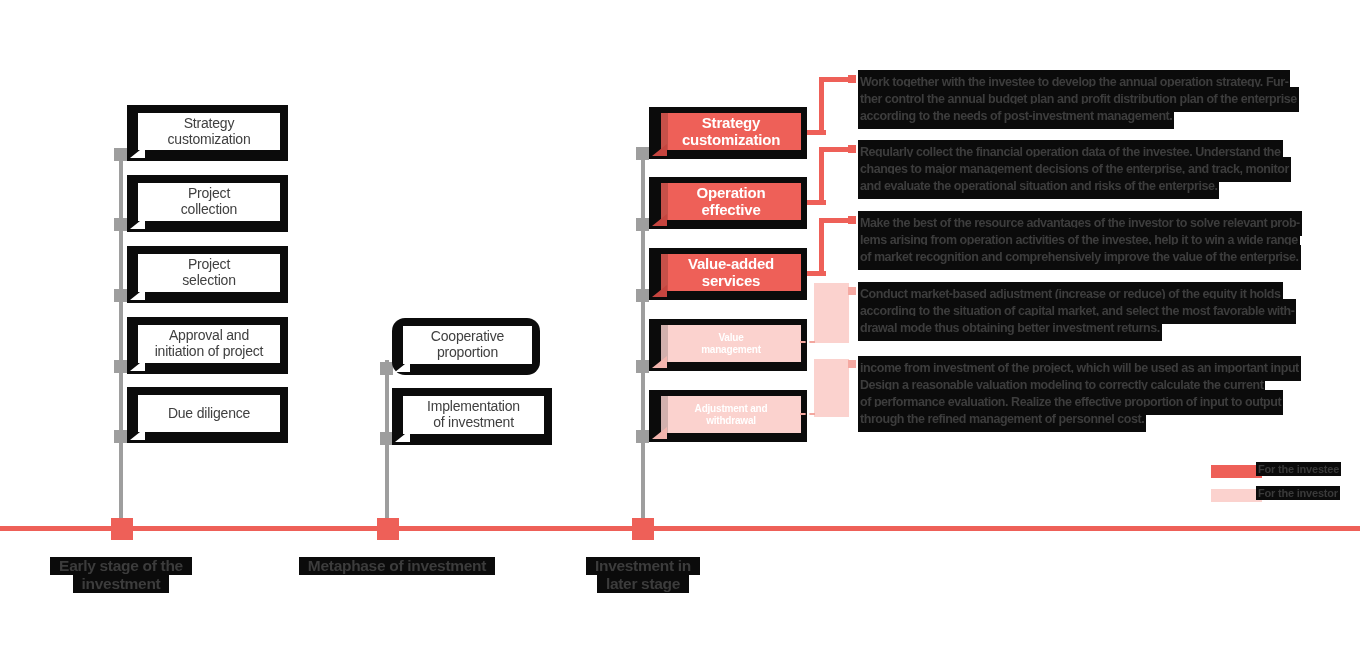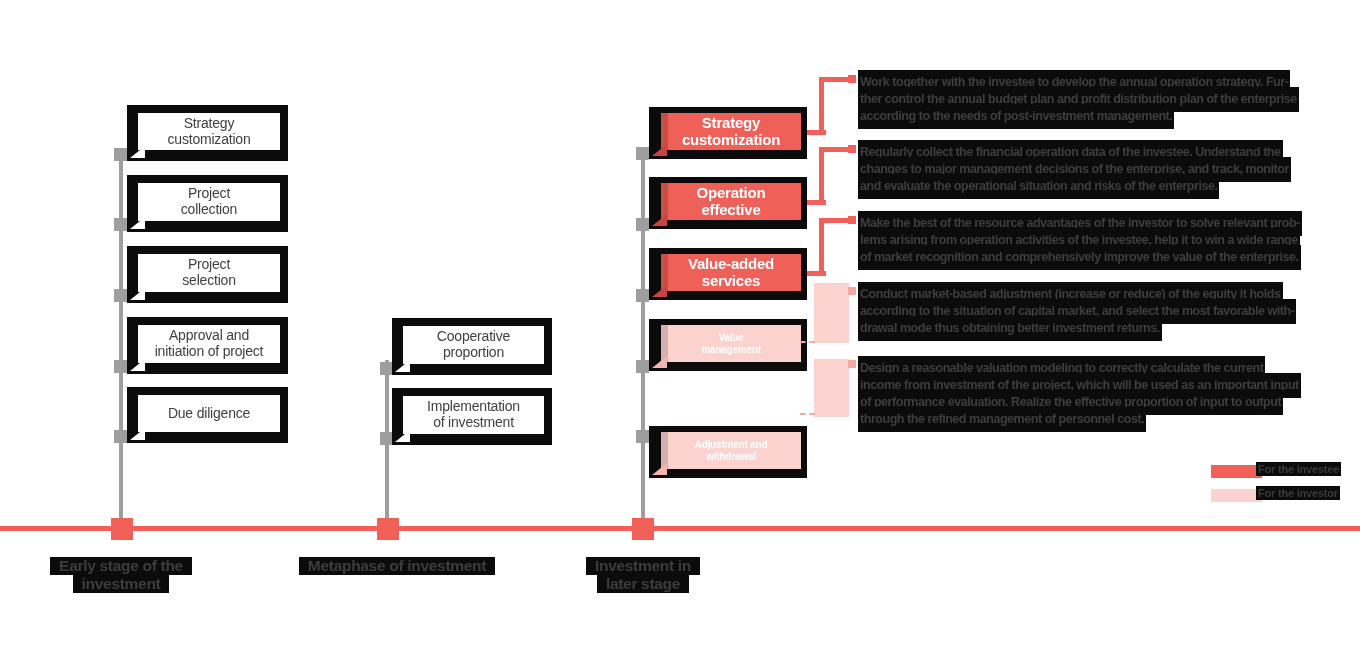--- a/index.html
+++ b/index.html
@@ -111,21 +111,21 @@
   </div>
   <div class="node" style="left:127px;top:387px;width:161px;height:56px;">
     <div class="inner white">
         <div class="bt">
           <span class="bl">Due diligence</span>
         </div>
       </div>
     <div class="tail white"></div>
   </div>
 
-  <div class="node" style="left:392px;top:318px;width:160px;height:57px;">
+  <div class="node" style="left:392px;top:318px;width:148px;height:57px;border-radius:13px;">
     <div class="inner white">
         <div class="bt">
           <span class="bl">Cooperative</span>
           <span class="bl">proportion</span>
         </div>
       </div>
     <div class="tail white"></div>
   </div>
   <div class="node" style="left:392px;top:388px;width:160px;height:57px;">
     <div class="inner white">
@@ -166,21 +166,21 @@
   </div>
   <div class="node" style="left:649px;top:319px;width:158px;height:52px;">
     <div class="inner pink">
         <div class="bt">
           <span class="bl">Value</span>
           <span class="bl">management</span>
         </div>
       </div>
     <div class="tail pink"></div>
   </div>
-  <div class="node" style="left:649px;top:390px;width:158px;height:52px;margin-top:36px;">
+  <div class="node" style="left:649px;top:390px;width:158px;height:52px;">
     <div class="inner pink">
         <div class="bt">
           <span class="bl">Adjustment and</span>
           <span class="bl">withdrawal</span>
         </div>
       </div>
     <div class="tail pink"></div>
   </div>
 
   <div class="conn" style="left:807px;top:130px;width:19px;height:5px;"></div>
@@ -220,22 +220,22 @@
     <div class="dl"><span class="hl">Make the best of the resource advantages of the investor to solve relevant prob-</span></div>
     <div class="dl"><span class="hl">lems arising from operation activities of the investee, help it to win a wide range</span></div>
     <div class="dl"><span class="hl">of market recognition and comprehensively improve the value of the enterprise.</span></div>
   </div>
   <div class="desc" style="top:282px;">
     <div class="dl"><span class="hl">Conduct market-based adjustment (increase or reduce) of the equity it holds</span></div>
     <div class="dl"><span class="hl">according to the situation of capital market, and select the most favorable with-</span></div>
     <div class="dl"><span class="hl">drawal mode thus obtaining better investment returns.</span></div>
   </div>
   <div class="desc" style="top:356px;">
+    <div class="dl"><span class="hl">income from investment of the project, which will be used as an important input</span></div>
     <div class="dl"><span class="hl">Design a reasonable valuation modeling to correctly calculate the current</span></div>
-    <div class="dl"><span class="hl">income from investment of the project, which will be used as an important input</span></div>
     <div class="dl"><span class="hl">of performance evaluation. Realize the effective proportion of input to output</span></div>
     <div class="dl"><span class="hl">through the refined management of personnel cost.</span></div>
   </div>
 
   <div class="tline"></div>
   <div class="tmark" style="left:111px;"></div>
   <div class="tmark" style="left:377px;"></div>
   <div class="tmark" style="left:632px;"></div>
 
   <div class="slabel" style="left:11px;">

